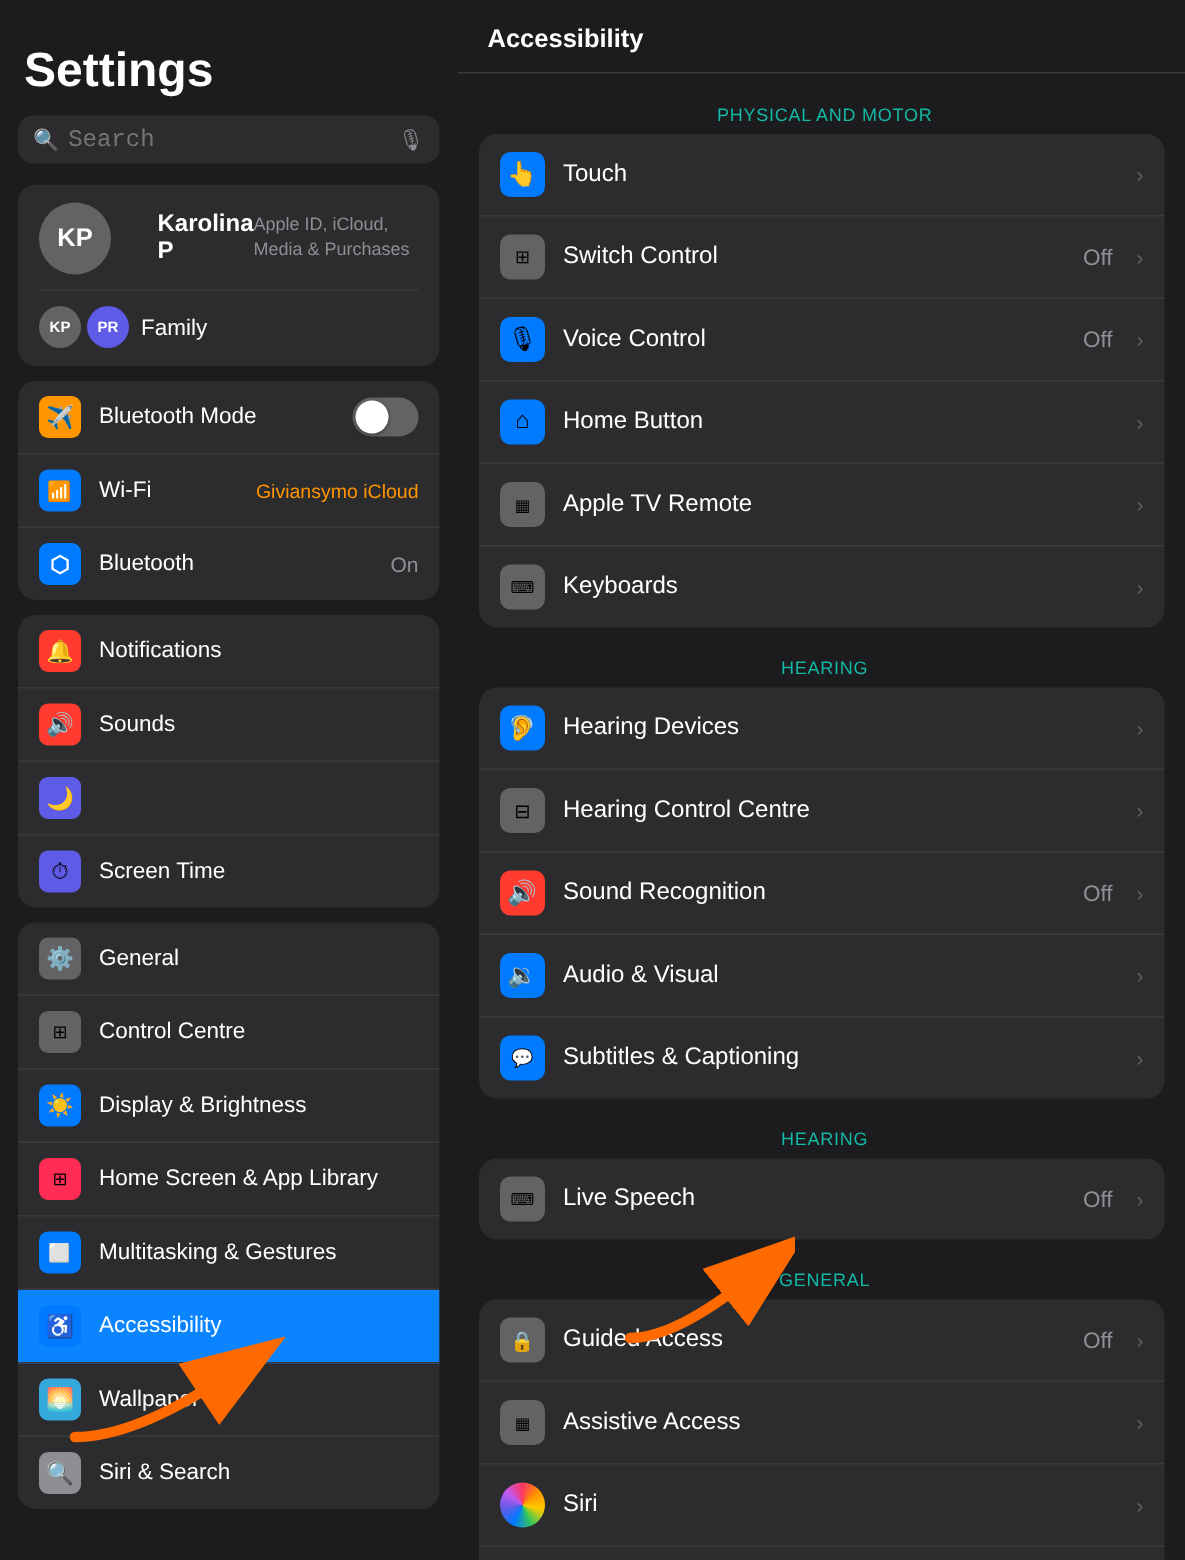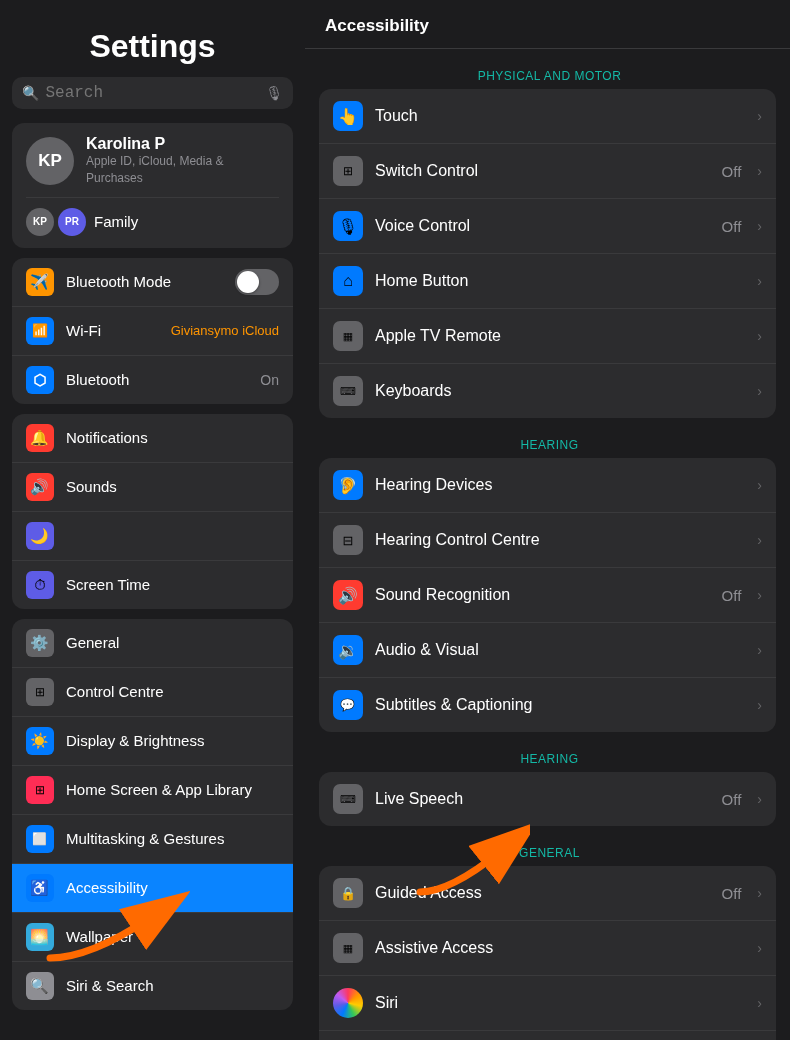--- a/index.html
+++ b/index.html
@@ -21,21 +21,20 @@
       display: flex;
       flex-direction: column;
       overflow: hidden;
     }
 
     .sidebar-title {
       color: #ffffff;
       font-size: 32px;
       font-weight: 700;
       padding: 28px 16px 12px 16px;
-      text-align: center;
     }
 
     .search-bar {
       margin: 0 12px 14px 12px;
       background: #2c2c2e;
       border-radius: 10px;
       display: flex;
       align-items: center;
       padding: 7px 10px;
       gap: 6px;
@@ -78,21 +77,22 @@
       display: flex;
       align-items: center;
       justify-content: center;
       color: #fff;
       font-size: 17px;
       font-weight: 600;
       flex-shrink: 0;
     }
     .profile-info {
       display: flex;
-      flex-direction: column;
+      flex-direction: row;
+      margin-left: 19px;
     }
     .profile-name {
       color: #ffffff;
       font-size: 16px;
       font-weight: 600;
     }
     .profile-sub {
       color: #8e8e93;
       font-size: 12px;
       line-height: 1.4;

